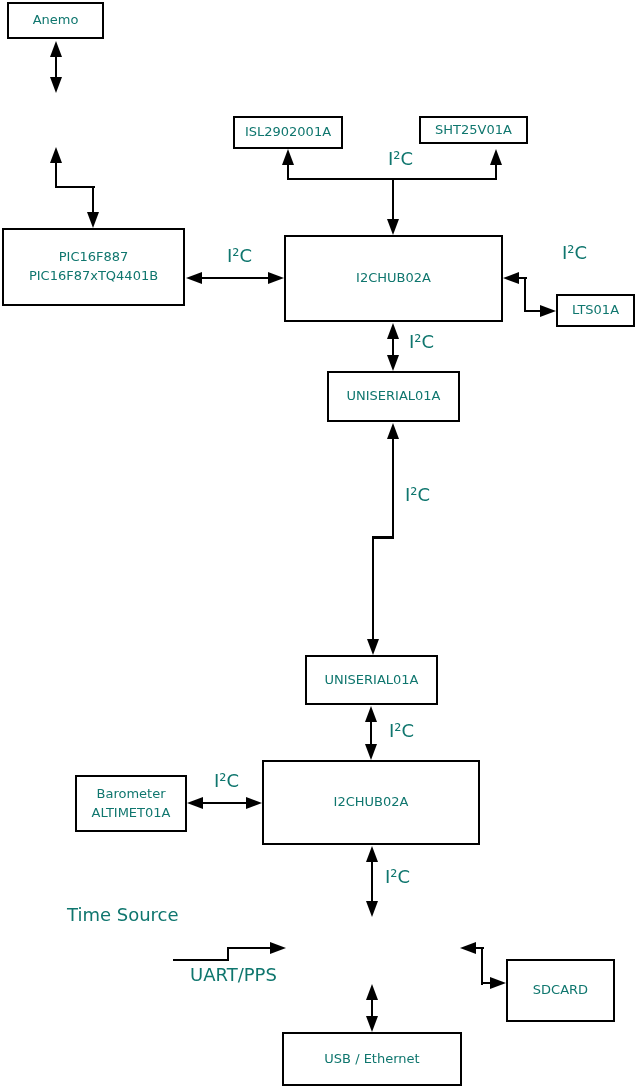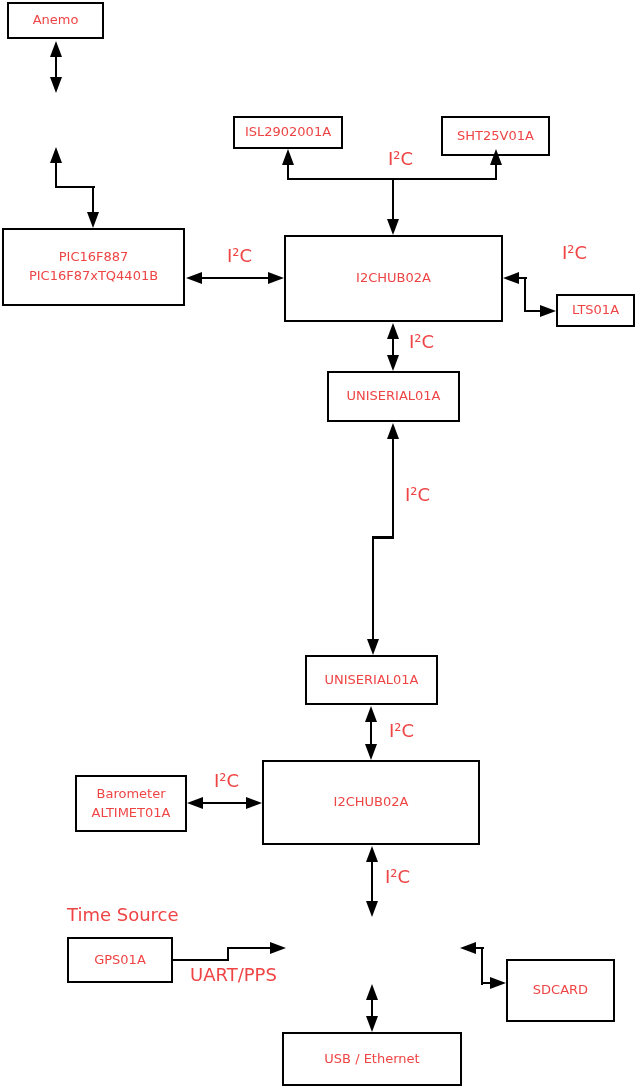--- a/index.html
+++ b/index.html
@@ -2,21 +2,21 @@
 <html><head>
 <meta charset="utf-8">
 <style>
   html, body { margin: 0; padding: 0; background: #ffffff; }
   .canvas {
     position: relative;
     width: 640px;
     height: 1089px;
     background: #ffffff;
     font-family: "DejaVu Sans", "Liberation Sans", sans-serif;
-    color: #ef4444;
+    color: #0f766e;
     overflow: hidden;
   }
   .node {
     position: absolute;
     box-sizing: border-box;
     background: #ffffff;
     border: 2.5px solid #000000;
     display: flex;
     flex-direction: column;
     align-items: center;
@@ -54,21 +54,21 @@
 
   <div class="node" style="left:2px;top:228px;width:183px;height:78px">
     <span>PIC16F887</span>
     <span>PIC16F87xTQ4401B</span>
   </div>
 
   <div class="node" style="left:233px;top:116px;width:110px;height:33px">
     <span>ISL2902001A</span>
   </div>
 
-  <div class="node" style="left:441px;top:116px;width:109px;height:40px">
+  <div class="node" style="left:419px;top:116px;width:109px;height:28px">
     <span>SHT25V01A</span>
   </div>
 
   <div class="node" style="left:284px;top:235px;width:219px;height:87px">
     <span>I2CHUB02A</span>
   </div>
 
   <div class="node" style="left:556px;top:294px;width:79px;height:33px">
     <span>LTS01A</span>
   </div>
@@ -83,23 +83,20 @@
 
   <div class="node" style="left:262px;top:760px;width:218px;height:85px">
     <span>I2CHUB02A</span>
   </div>
 
   <div class="node" style="left:75px;top:775px;width:112px;height:57px">
     <span>Barometer</span>
     <span>ALTIMET01A</span>
   </div>
 
-  <div class="node" style="left:67px;top:937px;width:106px;height:46px">
-    <span>GPS01A</span>
-  </div>
 
 
   <div class="node" style="left:506px;top:959px;width:109px;height:63px">
     <span>SDCARD</span>
   </div>
 
   <div class="node" style="left:282px;top:1032px;width:180px;height:54px">
     <span>USB / Ethernet</span>
   </div>
 

